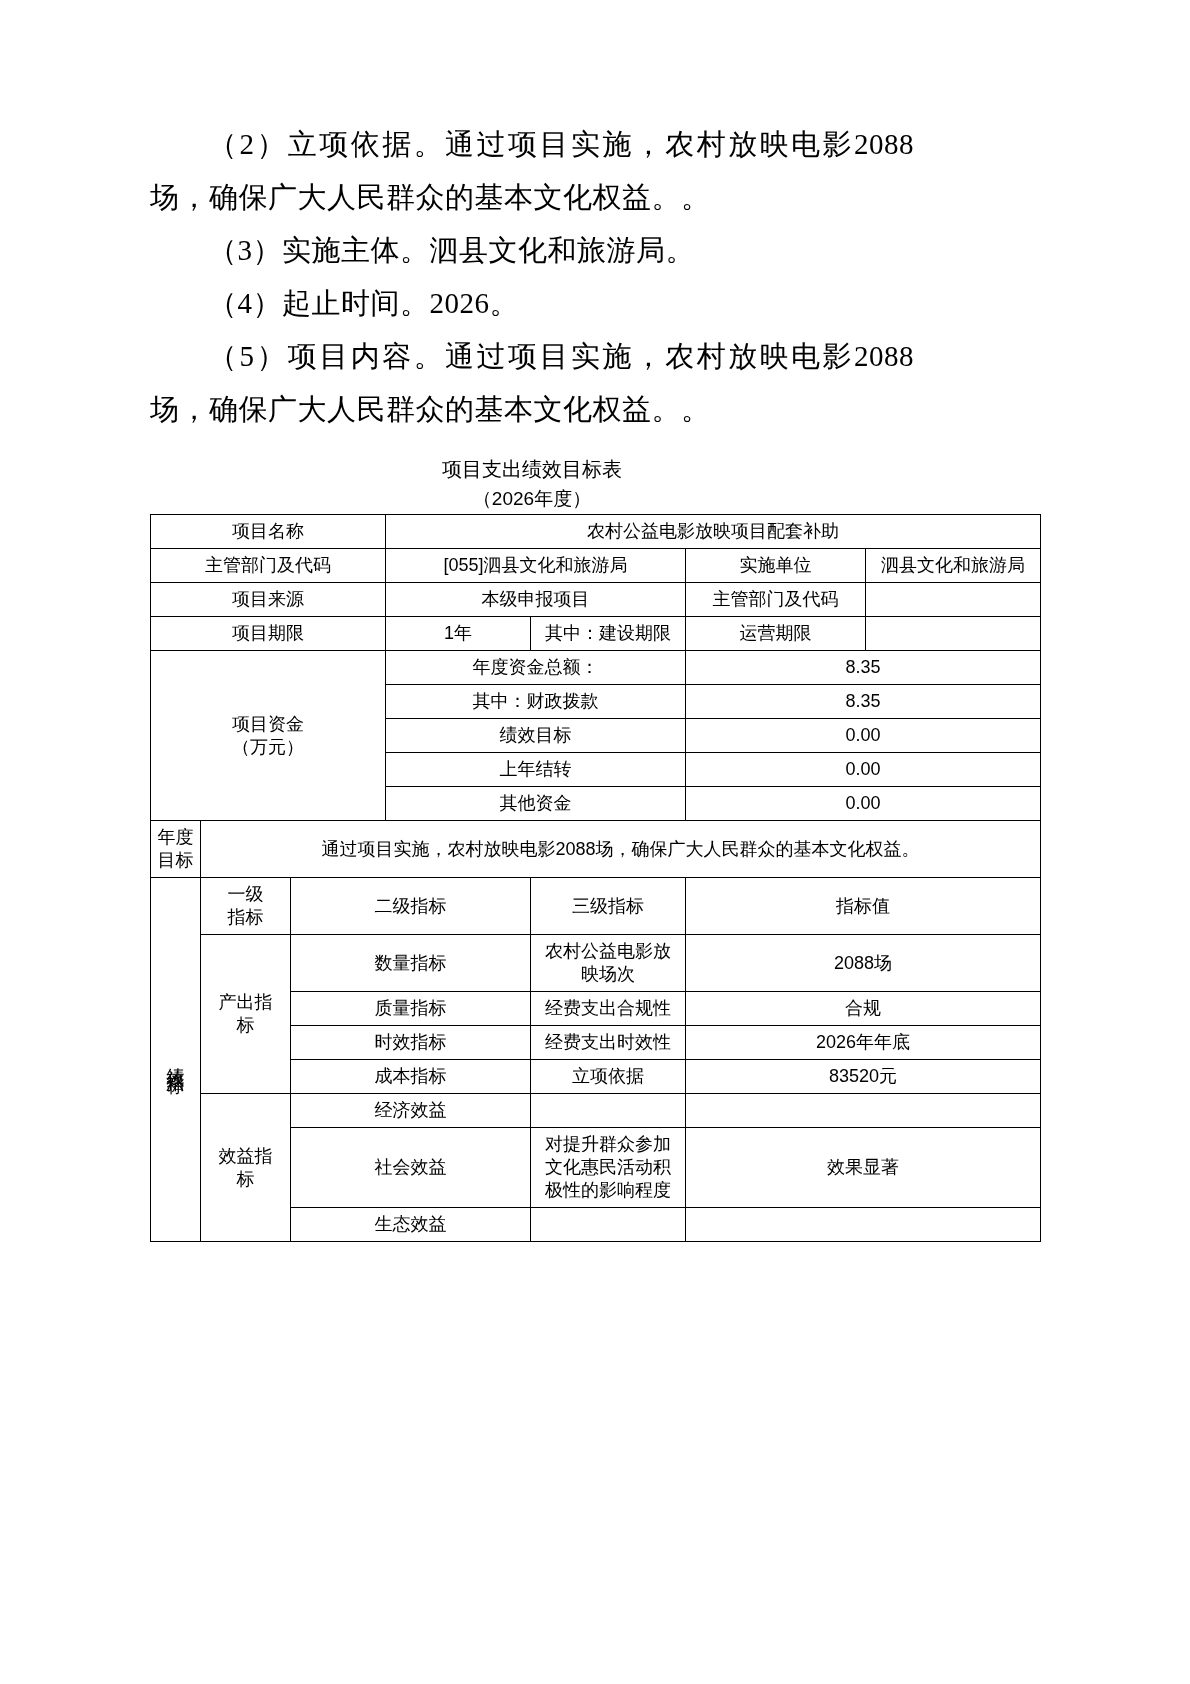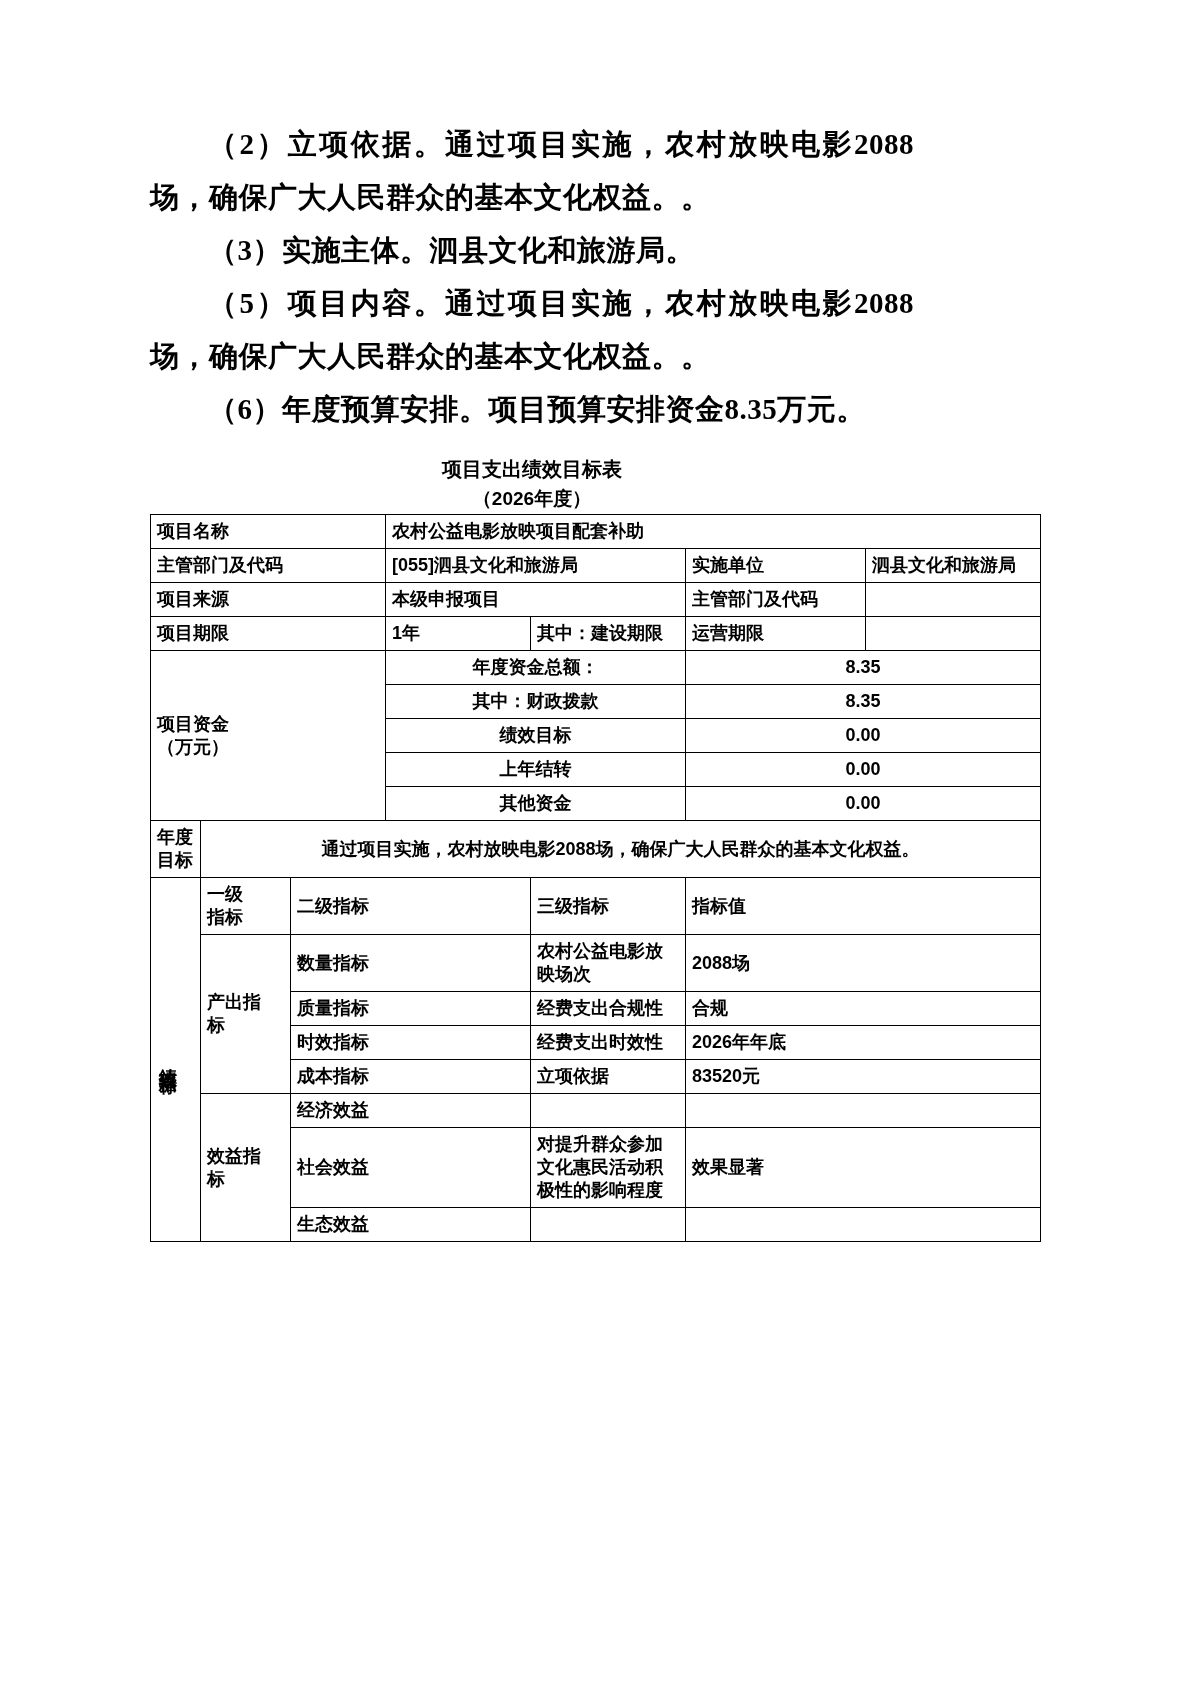--- a/index.html
+++ b/index.html
@@ -13,21 +13,20 @@
     font-family: "Liberation Serif", serif;
     color: #000000;
     position: relative;
   }
   .page {
     width: 1064px;
     height: 1684px;
     box-sizing: border-box;
     padding: 118px 150px 73px 150px;
     position: relative;
-    font-weight: bold;
   }
   .para {
     font-family: "Liberation Serif", serif;
     font-size: 29px;
     line-height: 53px;
     text-align: justify;
     text-indent: 58px;
     letter-spacing: 0.5px;
     margin: 0;
   }
@@ -52,41 +51,41 @@
     table-layout: fixed;
   }
   table.perf td {
     border: 1px solid #000000;
     font-size: 18px;
     font-family: "Liberation Sans", sans-serif;
     padding: 5px 6px;
     line-height: 23px;
     vertical-align: middle;
   }
-  .c { text-align: left; }
+  .c { text-align: center; }
   .l { text-align: center; }
   .vert {
     writing-mode: vertical-rl;
     text-orientation: upright;
     letter-spacing: 3px;
     display: inline-block;
     line-height: 22px;
   }
   .tight { line-height: 21px; }
   .nowrapcell { white-space: nowrap; }
 </style>
 </head>
 <body>
 
 <div class="page">
 
   <p class="para">（2）立项依据。通过项目实施，农村放映电影2088场，确保广大人民群众的基本文化权益。。</p>
   <p class="para">（3）实施主体。泗县文化和旅游局。</p>
+  <p class="para">（4）起止时间。2026。</p>
   <p class="para">（5）项目内容。通过项目实施，农村放映电影2088场，确保广大人民群众的基本文化权益。。</p>
-  <p class="para">（6）年度预算安排。项目预算安排资金8.35万元。</p>
 
   <div class="table-title">项目支出绩效目标表</div>
   <div class="table-sub">（2026年度）</div>
 
   <table class="perf">
     <colgroup>
       <col style="width:50px">
       <col style="width:90px">
       <col style="width:95px">
       <col style="width:145px">

